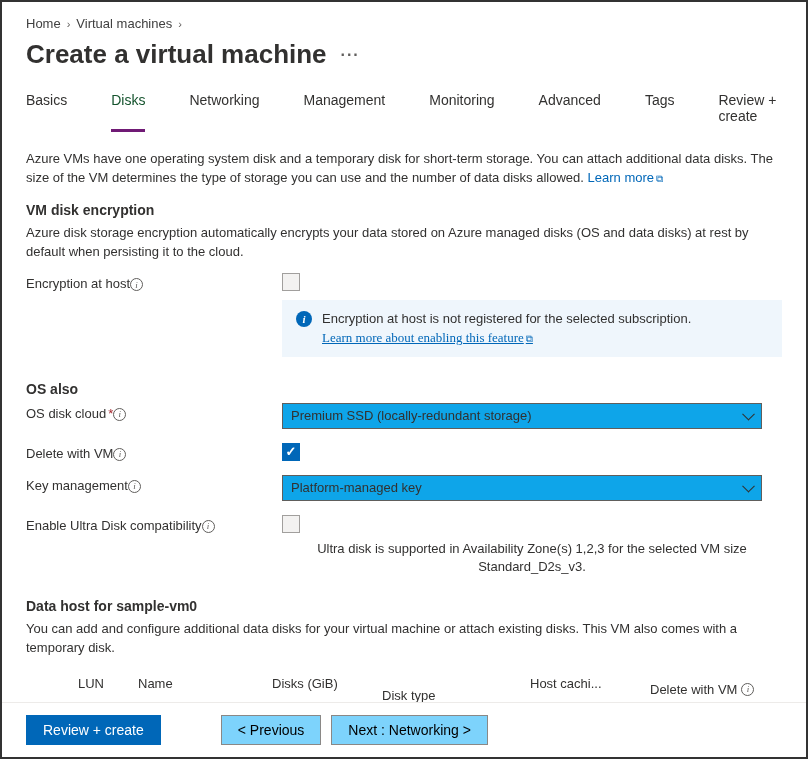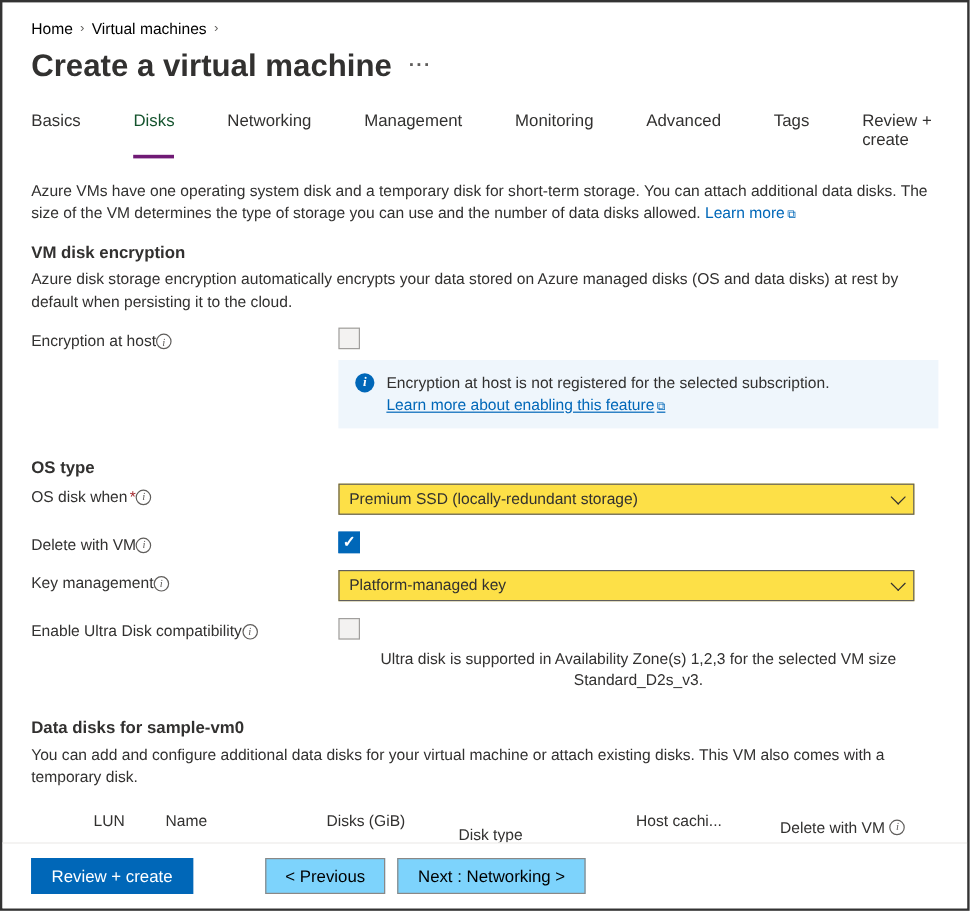--- a/index.html
+++ b/index.html
@@ -22,21 +22,21 @@
     padding: 10px 24px 0 24px;
   }
   .breadcrumb {
     display: flex;
     align-items: center;
     gap: 6px;
     font-size: 13px;
     padding-top: 4px;
   }
   .breadcrumb a {
-    color: #000000;
+    color: #404040;
     text-decoration: none;
     cursor: pointer;
   }
   .breadcrumb .chevron {
     color: #605e5c;
     font-size: 11px;
   }
   h1.page-title {
     font-size: 26px;
     font-weight: 600;
@@ -169,29 +169,30 @@
     font-family: Georgia, serif;
     flex-shrink: 0;
     margin-top: 1px;
   }
   .info-banner .banner-text {
     font-size: 13px;
     line-height: 1.4;
   }
   .info-banner .link {
     text-decoration: underline;
+    font-family: Liberation Serif, serif;
   }
   .select {
     width: 100%;
     max-width: 480px;
     border: 1px solid #605e5c;
     height: 26px;
     padding: 0 26px 0 8px;
     font-size: 13px;
-    background: #fde047;
+    background: #0ea5e9;
     display: flex;
     align-items: center;
     position: relative;
     cursor: pointer;
   }
   .select::after {
     content: "";
     position: absolute;
     right: 8px;
     top: 50%;
@@ -310,25 +311,25 @@
           <div class="banner-text">
             <span>Encryption at host is not registered for the selected subscription.</span><br>
             <a class="link">
               <span>Learn more about enabling this feature</span><span class="ext-icon">⧉</span>
             </a>
           </div>
         </div>
       </div>
     </div>
 
-    <h3 class="section" style="margin-top:24px">OS type</h3>
-
-    <div class="row">
-      <div class="label">
-        <span>OS disk when</span>
+    <h3 class="section" style="margin-top:24px">OS also</h3>
+
+    <div class="row">
+      <div class="label">
+        <span>OS disk cloud</span>
         <span class="required">*</span>
         <span class="info-icon">i</span>
       </div>
       <div class="control">
         <div class="select">
           <span>Premium SSD (locally-redundant storage)</span>
         </div>
       </div>
     </div>
 
@@ -358,21 +359,21 @@
       <div class="label">
         <span>Enable Ultra Disk compatibility</span>
         <span class="info-icon">i</span>
       </div>
       <div class="control">
         <div class="checkbox disabled"></div>
         <div class="hint">Ultra disk is supported in Availability Zone(s) 1,2,3 for the selected VM size Standard_D2s_v3.</div>
       </div>
     </div>
 
-    <h3 class="section" style="margin-top:22px">Data disks for sample-vm0</h3>
+    <h3 class="section" style="margin-top:22px">Data host for sample-vm0</h3>
     <p class="section-text">You can add and configure additional data disks for your virtual machine or attach existing disks. This VM also comes with a temporary disk.</p>
 
     <div class="table-header">
       <div class="col-lun">LUN</div>
       <div class="col-name">Name</div>
       <div class="col-size">Disks (GiB)</div>
       <div class="col-type">Disk type</div>
       <div class="col-cache">Host cachi...</div>
       <div class="col-delete">
         <span>Delete with VM</span>

